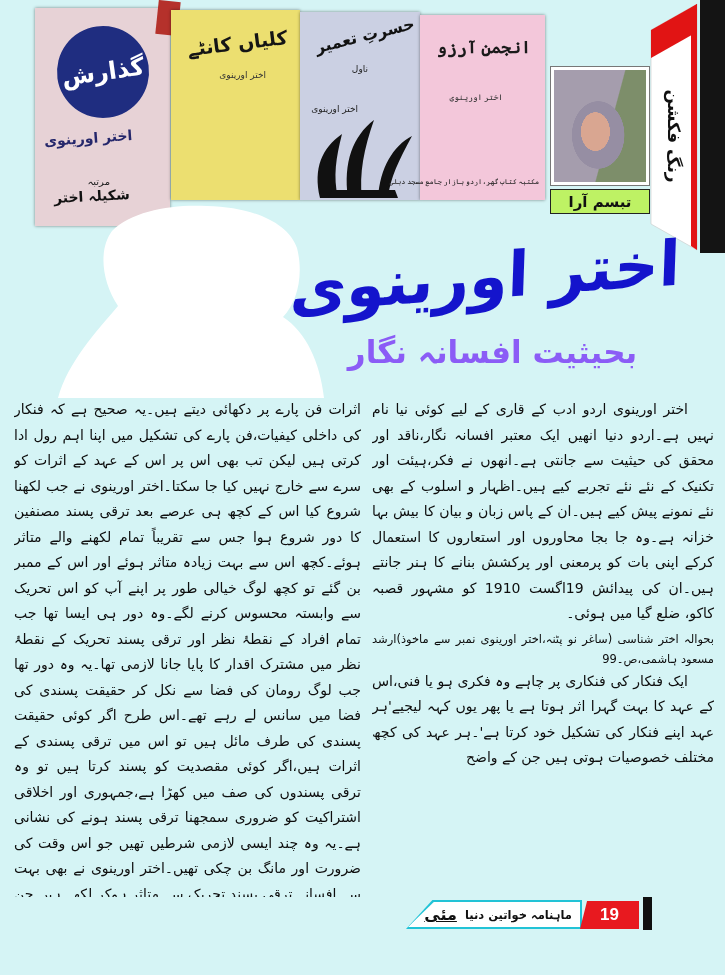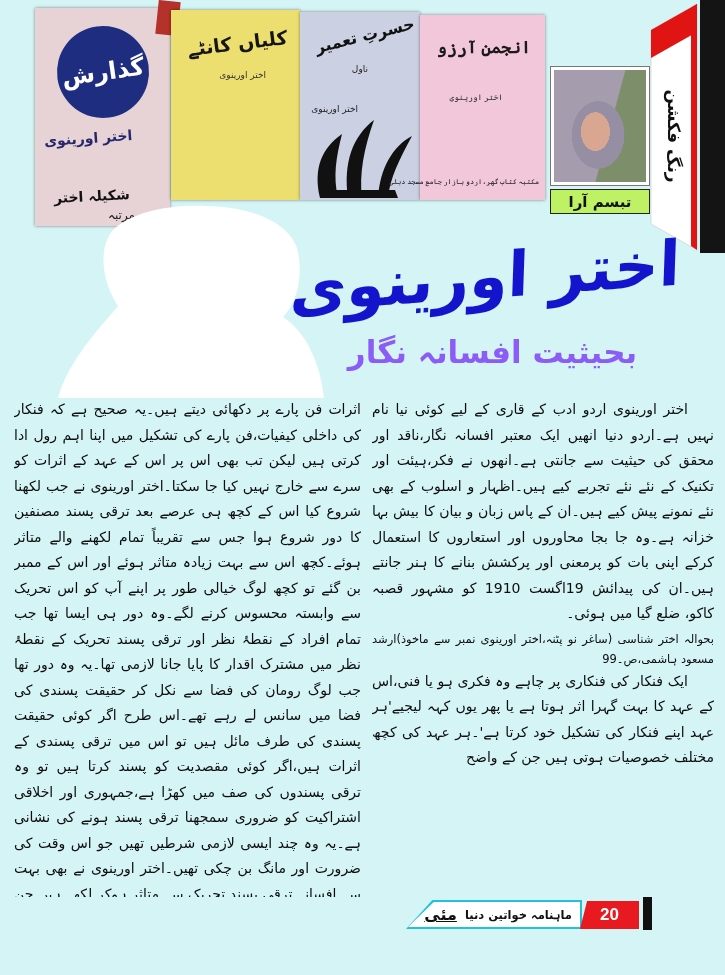--- a/index.html
+++ b/index.html
@@ -6,21 +6,21 @@
   body{width:725px;height:975px;font-family:"DejaVu Sans",sans-serif;}
   .page{position:relative;width:725px;height:975px;background:#d5f4f5;overflow:hidden;}
 
   
   .book{position:absolute;box-shadow:0 0 3px rgba(0,0,0,.45);direction:rtl;}
   .book1{left:35px;top:8px;width:135px;height:218px;background:#e7d2d6;}
   .book1 .circle{position:absolute;left:22px;top:18px;width:92px;height:92px;border-radius:50%;
      background:#1f2d80;display:flex;align-items:center;justify-content:center;
      color:#fff;font-size:24px;font-weight:bold;transform:rotate(-8deg);}
   .book1 .auth{position:absolute;right:38px;top:122px;color:#25276b;font-size:14px;font-weight:bold;transform:rotate(-4deg);white-space:nowrap;}
-  .book1 .small-tag{position:absolute;right:35px;top:168px;color:#222;font-size:12px;margin-top:32px;}
+  .book1 .small-tag{position:absolute;right:60px;top:168px;color:#222;font-size:10px;}
   .book1 .compiler{position:absolute;right:40px;top:180px;color:#111;font-size:14px;font-weight:bold;transform:rotate(-3deg);}
   .red-sliver{position:absolute;left:157px;top:1px;width:22px;height:34px;background:#b5312b;transform:rotate(6deg);}
   .book2{left:171px;top:10px;width:129px;height:190px;background:#ecdf70;}
   .book2 .title{position:absolute;right:12px;top:22px;font-size:19px;font-weight:bold;color:#151515;transform:rotate(-7deg);white-space:nowrap;}
   .book2 .auth{position:absolute;right:34px;top:60px;font-size:9px;color:#333;}
   .book3{left:300px;top:12px;width:120px;height:188px;background:#cbd0e3;}
   .book3 .title{position:absolute;right:4px;top:14px;font-size:16px;font-weight:bold;color:#111;transform:rotate(-14deg);white-space:nowrap;}
   .book3 .novel{position:absolute;right:52px;top:52px;font-size:9px;color:#222;}
   .book3 .auth{position:absolute;right:62px;top:92px;font-size:9px;color:#222;}
   .book3 svg{position:absolute;left:0;bottom:0;}
@@ -160,16 +160,16 @@
     <p>اثرات فن پارے پر دکھائی دیتے ہیں۔یہ صحیح ہے کہ فنکار کی داخلی کیفیات،فن پارے کی تشکیل میں اپنا اہم رول ادا کرتی ہیں لیکن تب بھی اس پر اس کے عہد کے اثرات کو سرے سے خارج نہیں کیا جا سکتا۔اختر اورینوی نے جب لکھنا شروع کیا اس کے کچھ ہی عرصے بعد ترقی پسند مصنفین کا دور شروع ہوا جس سے تقریباً تمام لکھنے والے متاثر ہوئے۔کچھ اس سے بہت زیادہ متاثر ہوئے اور اس کے ممبر بن گئے تو کچھ لوگ خیالی طور پر اپنے آپ کو اس تحریک سے وابستہ محسوس کرنے لگے۔وہ دور ہی ایسا تھا جب تمام افراد کے نقطۂ نظر اور ترقی پسند تحریک کے نقطۂ نظر میں مشترک اقدار کا پایا جانا لازمی تھا۔یہ وہ دور تھا جب لوگ رومان کی فضا سے نکل کر حقیقت پسندی کی فضا میں سانس لے رہے تھے۔اس طرح اگر کوئی حقیقت پسندی کی طرف مائل ہیں تو اس میں ترقی پسندی کے اثرات ہیں،اگر کوئی مقصدیت کو پسند کرتا ہیں تو وہ ترقی پسندوں کی صف میں کھڑا ہے،جمہوری اور اخلاقی اشتراکیت کو ضروری سمجھنا ترقی پسند ہونے کی نشانی ہے۔یہ وہ چند ایسی لازمی شرطیں تھیں جو اس وقت کی ضرورت اور مانگ بن چکی تھیں۔اختر اورینوی نے بھی بہت سے افسانے ترقی پسند تحریک سے متاثر ہوکر لکھے ہیں جن میں'شادی کے تحفے'،'وہ واقعہ'،'کوئلے والا' وغیرہ کو شامل کیا جا سکتا ہے۔ان میں'وہ واقعہ' خاص طور پر ایک ایسا</p>
   </div>
 
   <div class="footer-strip">
     <div class="footer-strip-inner">
       <span class="footer-mag">ماہنامہ خواتین دنیا</span>
       <span class="footer-month">مئی</span>
       <span class="footer-year">2025</span>
     </div>
   </div>
-  <div class="footer-page">20</div>
+  <div class="footer-page">19</div>
   <div class="footer-bar"></div>
 
 </div>
 
 </body></html>

